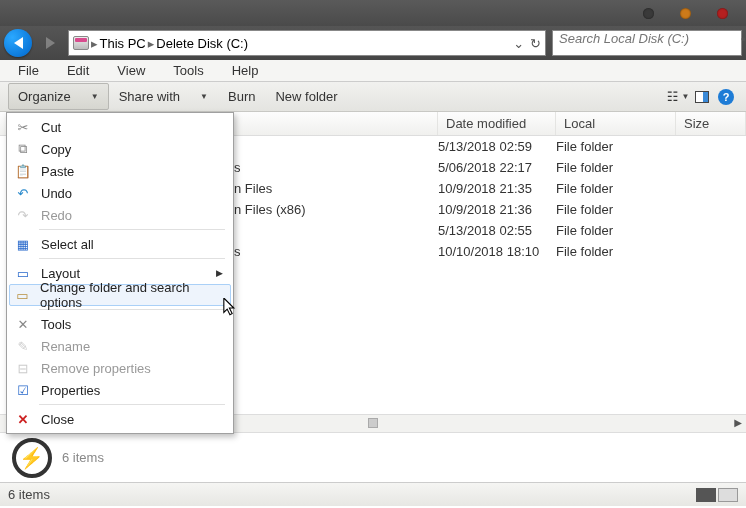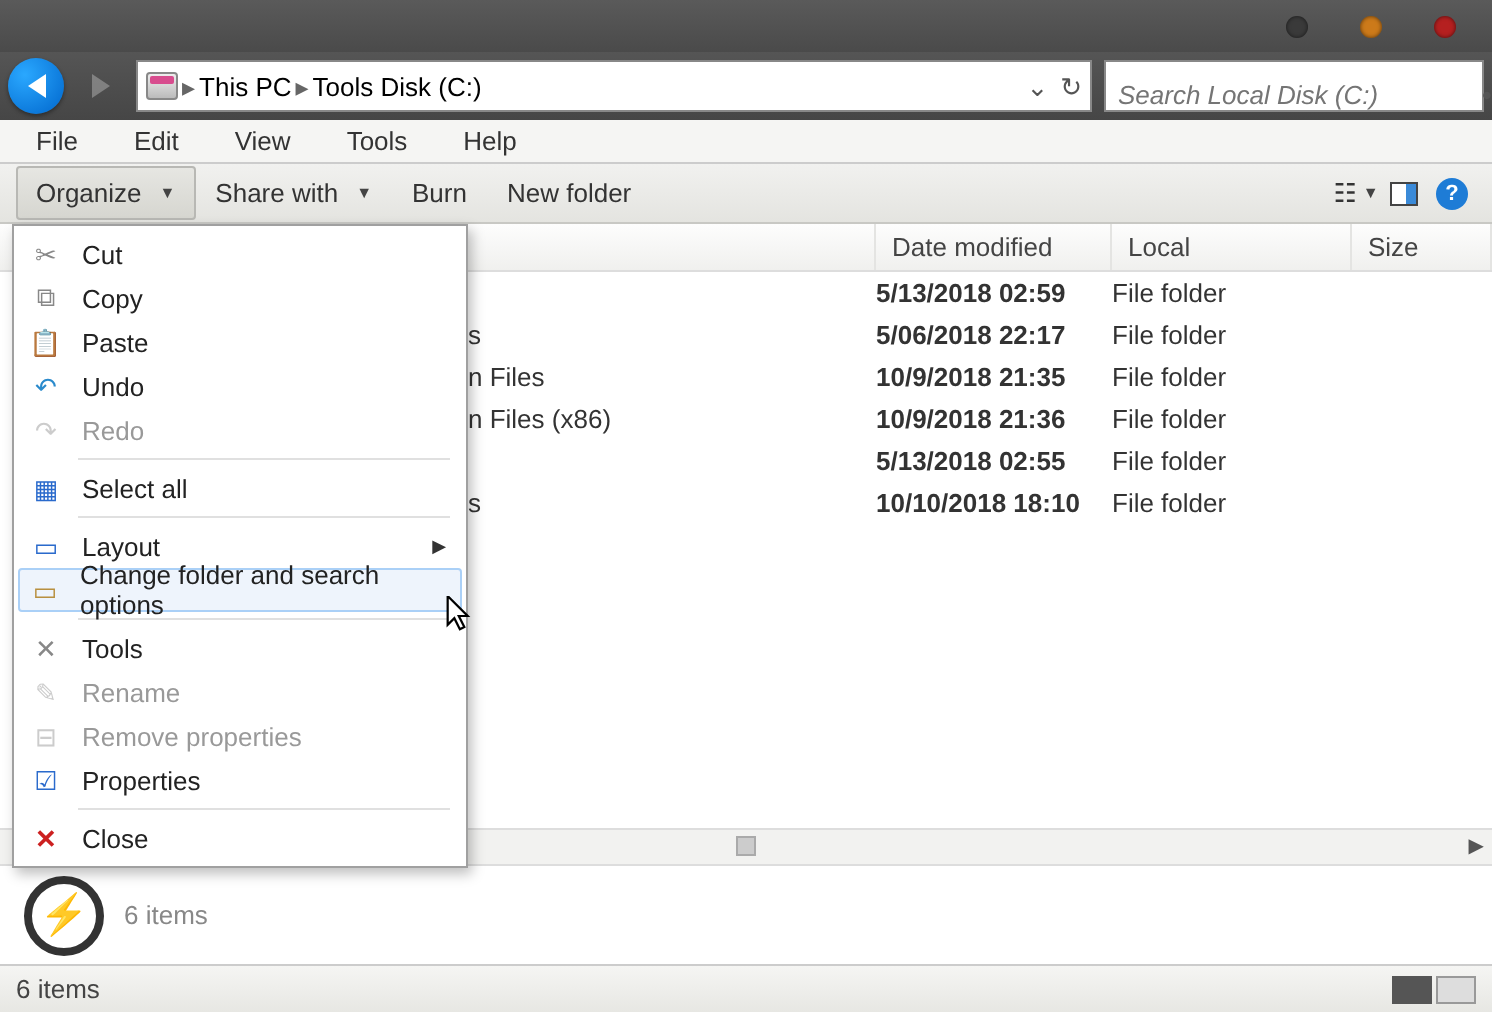--- a/index.html
+++ b/index.html
@@ -15,48 +15,48 @@
 .navbtn.fwd { opacity:.4; }
 .arrow-l { width:0; height:0; border-top:6px solid transparent; border-bottom:6px solid transparent; border-right:9px solid #fff; }
 .arrow-r { width:0; height:0; border-top:6px solid transparent; border-bottom:6px solid transparent; border-left:9px solid #ccc; }
 .addrwrap { flex:1; display:flex; gap:6px; height:26px; }
 .address { flex:1; background:#fff; border:1px solid #888; display:flex; align-items: center; padding:0 4px; gap:2px; }
 .address .sep { color:#666; }
 .address .drop { margin-left:auto; color:#555; }
 .address .reload { color:#555; margin-left:4px; }
 .driveicon { width:16px; height:14px; background:linear-gradient(#eee,#bbb); border:1px solid #888; border-radius:2px; position:relative; }
 .driveicon::after { content:""; position:absolute; inset:1px 1px 7px 1px; background:#d84c8e; border-radius:1px; }
-.searchbox { width:190px; background:#fff; border:1px solid #888; display:flex; align-items:flex-end; padding:0 6px; color:#666; font-style:italic; }
+.searchbox { width:190px; background:#fff; border:1px solid #888; display:flex; align-items:flex-start; padding:0 6px; color:#666; font-style:italic; }
 .searchbox input { border:none; outline:none; flex:1; background:transparent; font-style:italic; color:#666; }
 .dots { color:#555; font-weight:bold; letter-spacing:1px; margin-left:4px; }
 
 .menubar { height: 22px; background:#f5f5f3; border-bottom:1px solid #ccc; display:flex; align-items:center; padding:0 8px; gap:18px; color:#333; }
 .menubar span { cursor:default;margin-left:10px; }
 
 .toolbar { height: 30px; background: linear-gradient(#f1f1ef,#e4e4e0); border-bottom:1px solid #c8c8c4; display:flex; align-items:center; padding:0 8px; color:#333; }
-.toolbar .titem { padding:6px 10px; cursor:default; display:flex; align-items:center; gap:9px; }
+.toolbar .titem { padding:6px 10px; cursor:default; display:flex; align-items:center; gap:20px; }
 .toolbar .titem.active { background: linear-gradient(#e6e6e2,#d6d6d0); border:1px solid #b8b8b4; border-radius:2px; padding:5px 9px; }
 .toolbar .spacer { flex:1; }
 .toolbar .ricon { width:20px; height:20px; display:flex; align-items:center; justify-content:center; margin:0 2px; }
 .helpicon { width:16px; height:16px; border-radius:50%; background:#1e7cd6; color:#fff; font-weight:bold; font-size:11px; display:flex; align-items:center; justify-content:center; }
 .tri { font-size:8px; color:#444; }
 
 .main { position:relative; height:calc(508px - 26px - 34px - 22px - 30px - 26px); display:flex; }
 .filearea { flex:1; overflow:hidden; display:flex; flex-direction:column; }
 
 .headerrow { height:24px; background:linear-gradient(#fdfdfd,#f0f0ee); border-bottom:1px solid #ddd; display:flex; font-size:12px; color:#444; }
 .headerrow > div { padding:4px 8px; border-right:1px solid #e4e4e2; }
 .col-name { flex:1; min-width:240px; text-align:center; position:relative; }
 .col-name .sortup { position:absolute; left:50%; top:1px; transform:translateX(-50%); font-size:7px; color:#666; }
 .col-date { width:118px; } .col-type { width:120px; } .col-size { width:70px; }
 
 .rows { flex:1; }
 .row { display:flex; height:21px; align-items:center; font-size:12.5px; color:#333; }
 .row .n { flex:1; min-width:240px; padding-left:234px; }
-.row .d { width:118px;font-weight:bold; } .row .t { width:120px; } .row .s { width:70px; }
+.row .d { width:118px; } .row .t { width:120px; } .row .s { width:70px; }
 
 .hscroll { height:18px; background:#f2f2f0; border-top:1px solid #ddd; position:relative; margin-top:auto; }
 .hscroll .thumb { position:absolute; left:50%; top:3px; transform:translateX(-50%); width:10px; height:10px; background:#ccc; border:1px solid #aaa; }
 .hscroll .rarr { position:absolute; right:4px; top:2px; font-size:10px; color:#555; }
 
 .details { height:50px; border-top:1px solid #ddd; display:flex; align-items:center; padding:0 12px; gap:10px; color:#333; }
 .bigicon { width:40px; height:40px; border:4px solid #333; border-radius:50%; display:flex; align-items:center; justify-content:center; color:#e91e8c; font-size:20px; font-weight:bold; }
 
 .status { height:24px; background:linear-gradient(#f5f5f3,#e7e7e3); border-top:1px solid #ccc; display:flex; align-items:center; padding:0 8px; font-size:12px; color:#444; }
 .status .spacer { flex:1; }
@@ -89,21 +89,21 @@
     </div>
   <div class="navbtn fwd">
       <div class="arrow-r"></div>
     </div>
   <div class="addrwrap">
     <div class="address">
       <div class="driveicon"></div>
       <span class="sep">▸</span>
       <span>This PC</span>
       <span class="sep">▸</span>
-      <span>Tools Disk (C:)</span>
+      <span>Delete Disk (C:)</span>
       <span class="drop">⌄</span>
       <span class="reload">↻</span>
     </div>
     <div class="searchbox">
       <input placeholder="Search Local Disk (C:)" style="">
       <span class="dots">•••</span>
     </div>
   </div>
 </div>
 

